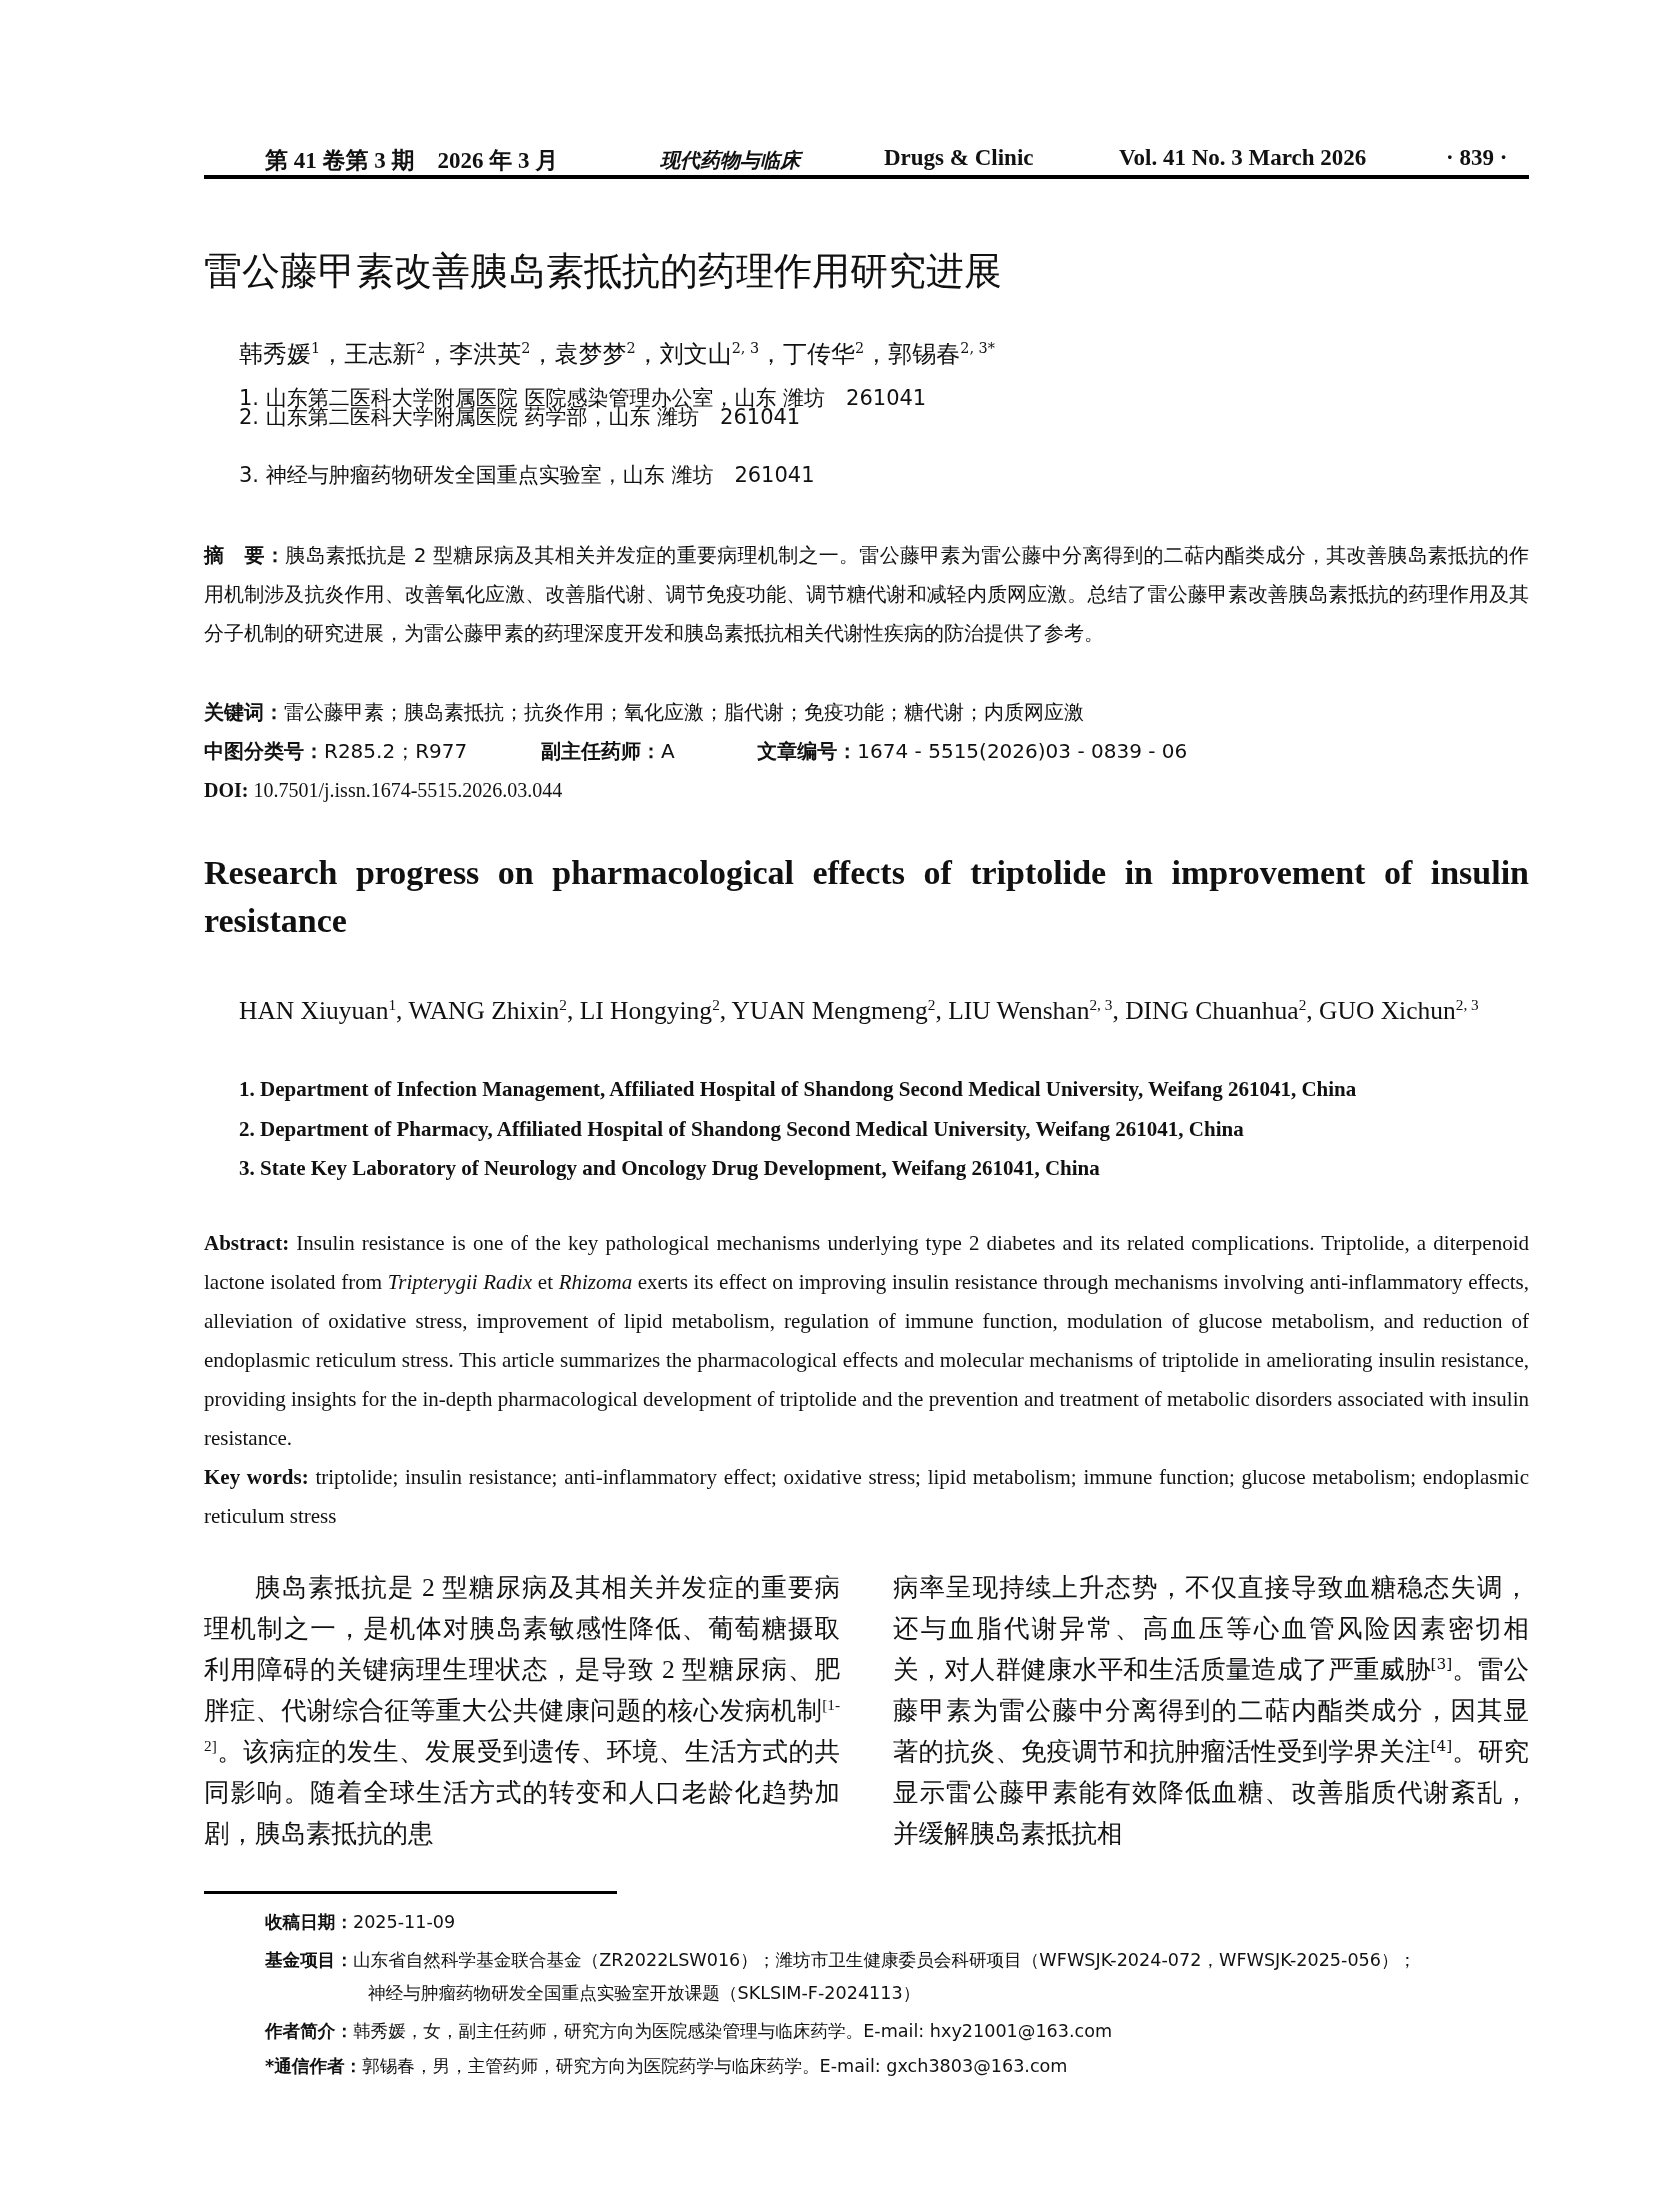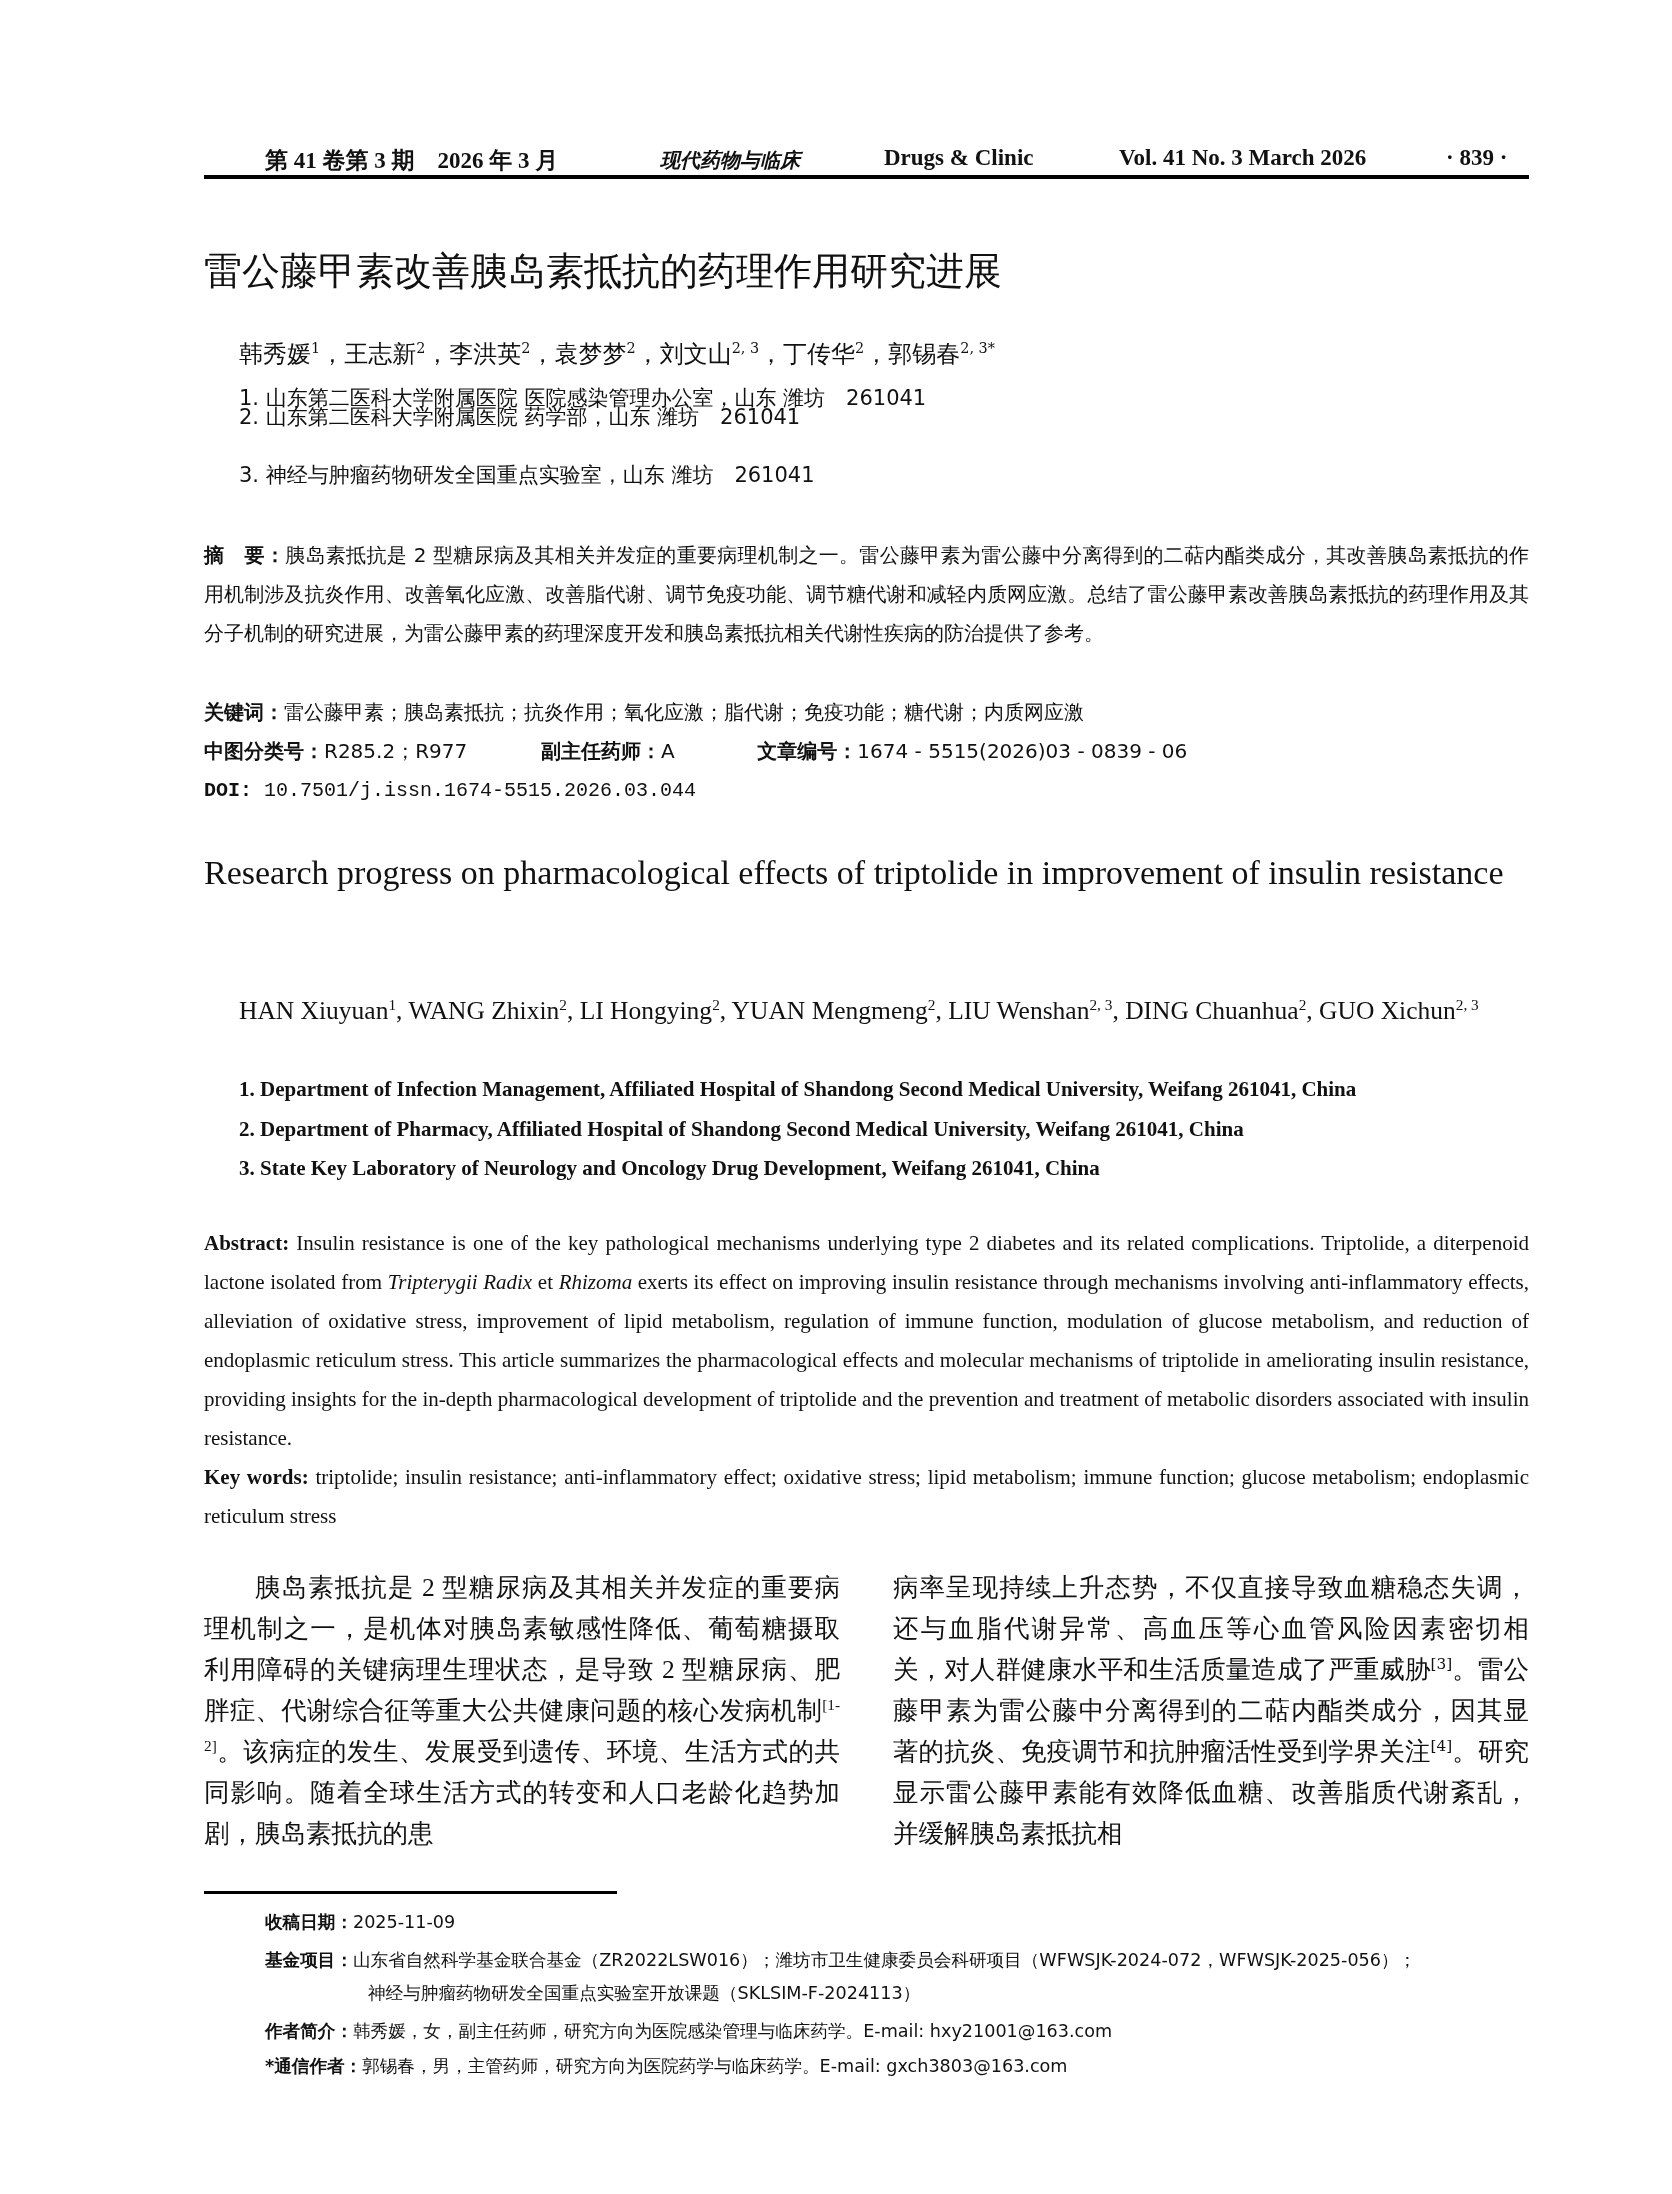--- a/index.html
+++ b/index.html
@@ -12,21 +12,21 @@
   #hdr-rule { left:176px; top:175px; width:1325px; height:3.5px; background:#000; }
   
   #cn-title { left:176px; top:246px; font-size:38px; font-family:"DejaVu Sans",sans-serif; white-space:nowrap; }
   #cn-authors { left:211px; top:338px; font-size:24px; white-space:nowrap; font-family:"DejaVu Serif",serif; }
   .aff { left:211px; font-size:21px; white-space:nowrap; font-family:"DejaVu Sans",sans-serif; }
   sup { font-size:0.6em; vertical-align:super; line-height:0; }
   
   .cnp { left:176px; width:1325px; font-size:20px; line-height:39px; font-family:"DejaVu Sans",sans-serif; text-align:justify; }
   .lbl { font-weight:bold; }
   
-  #en-title { left:176px; top:849px; width:1325px; font-size:34px; font-weight:normal; line-height:48px; text-align:justify; }
+  #en-title { left:176px; top:849px; width:1325px; font-size:34px; font-weight:bold; line-height:48px; text-align:justify; }
   #en-authors { left:211px; top:990px; width:1290px; font-size:25.5px; line-height:41px; }
   .enaff { left:211px; font-size:21px; white-space:nowrap;font-weight:bold; }
   #en-abs { left:176px; top:1224px; width:1325px; font-size:21px; line-height:39px; text-align:justify; }
   
   .col { top:1567px; width:636px; font-size:25.5px; line-height:41px; font-family:"DejaVu Serif",serif; text-align:justify; }
   #col-left { left:176px; text-indent:2em;font-family:Liberation Serif, serif; }
   #col-right { left:865px; }
   
   #fn-rule { left:176px; top:1891px; width:413px; height:3.1px; background:#000; }
   .fn { left:237px; font-size:17.6px; white-space:nowrap; font-family:"DejaVu Sans",sans-serif; }
@@ -56,21 +56,21 @@
 <div class="abs cnp" style="top:693px">
   <span class="lbl">关键词：</span><span>雷公藤甲素；胰岛素抵抗；抗炎作用；氧化应激；脂代谢；免疫功能；糖代谢；内质网应激</span>
 </div>
 <div class="abs cnp" style="top:732px; white-space:nowrap">
   <span class="lbl">中图分类号：</span><span>R285.2；R977</span>
   <span style="display:inline-block; width:61px"></span>
   <span class="lbl">副主任药师：</span><span>A</span>
   <span style="display:inline-block; width:70px"></span>
   <span class="lbl">文章编号：</span><span>1674 - 5515(2026)03 - 0839 - 06</span>
 </div>
-<div class="abs cnp" style="top:771px; font-family:Liberation Mono, monospace">
+<div class="abs cnp" style="top:771px; font-family:Liberation Serif, serif">
   <span class="lbl">DOI:</span> <span>10.7501/j.issn.1674-5515.2026.03.044</span>
 </div>
 
 <div id="en-title" class="abs">Research progress on pharmacological effects of triptolide in improvement of insulin resistance</div>
 <div id="en-authors" class="abs"><span>HAN Xiuyuan</span><sup>1</sup>, <span>WANG Zhixin</span><sup>2</sup>, <span>LI Hongying</span><sup>2</sup>, <span>YUAN Mengmeng</span><sup>2</sup>, <span>LIU Wenshan</span><sup>2, 3</sup>, <span>DING Chuanhua</span><sup>2</sup>, <span>GUO Xichun</span><sup>2, 3</sup></div>
 <div class="abs enaff" style="top:1077px">1. Department of Infection Management, Affiliated Hospital of Shandong Second Medical University, Weifang 261041, China</div>
 <div class="abs enaff" style="top:1117px">2. Department of Pharmacy, Affiliated Hospital of Shandong Second Medical University, Weifang 261041, China</div>
 <div class="abs enaff" style="top:1156px">3. State Key Laboratory of Neurology and Oncology Drug Development, Weifang 261041, China</div>
 
 <div id="en-abs" class="abs">

